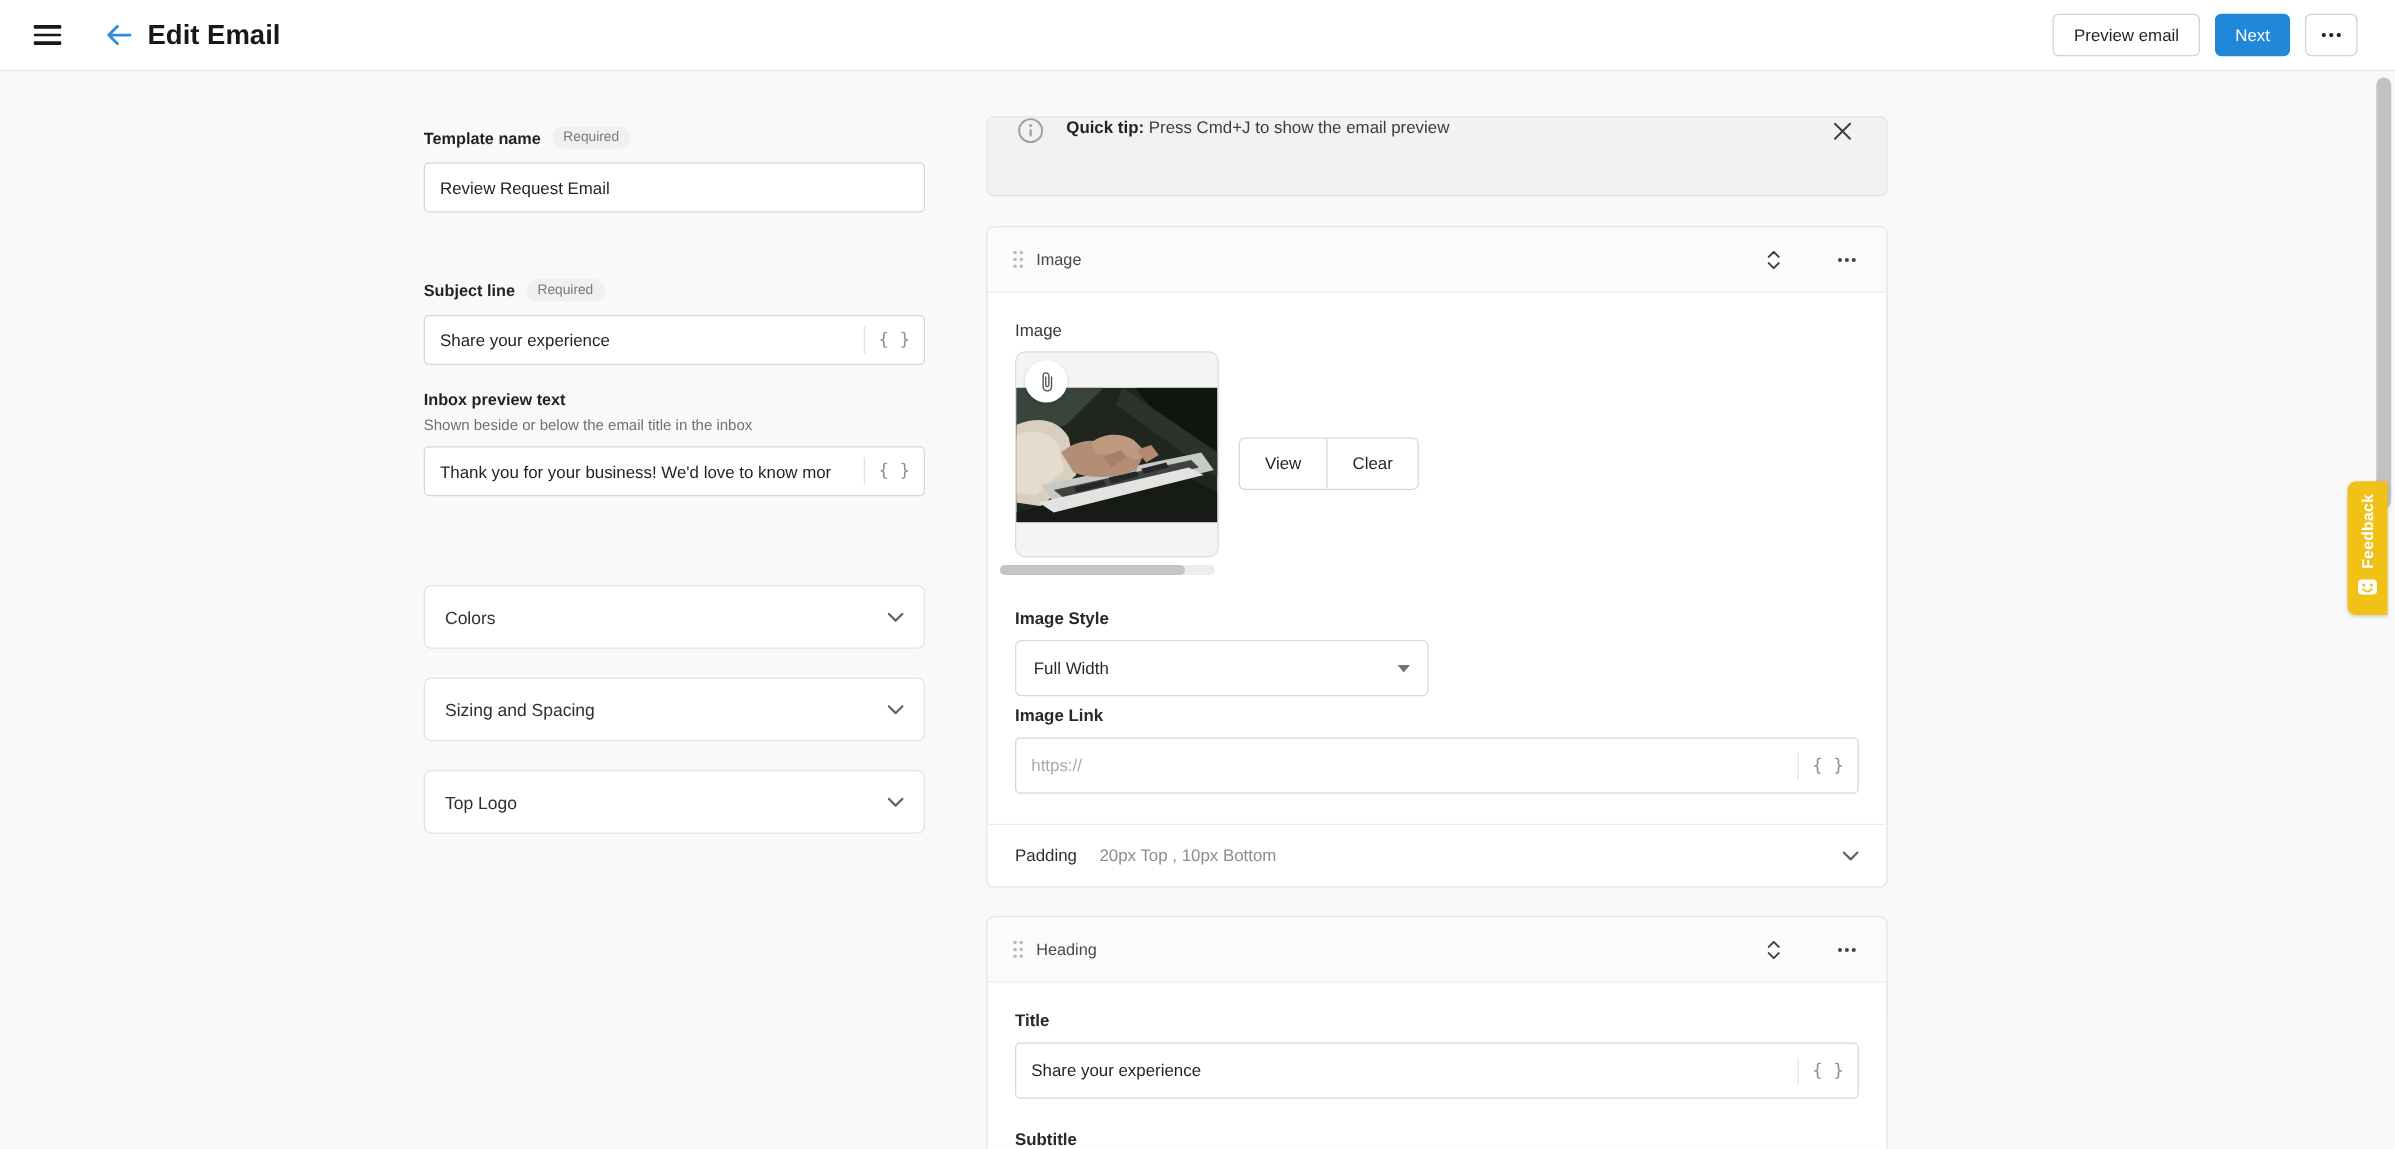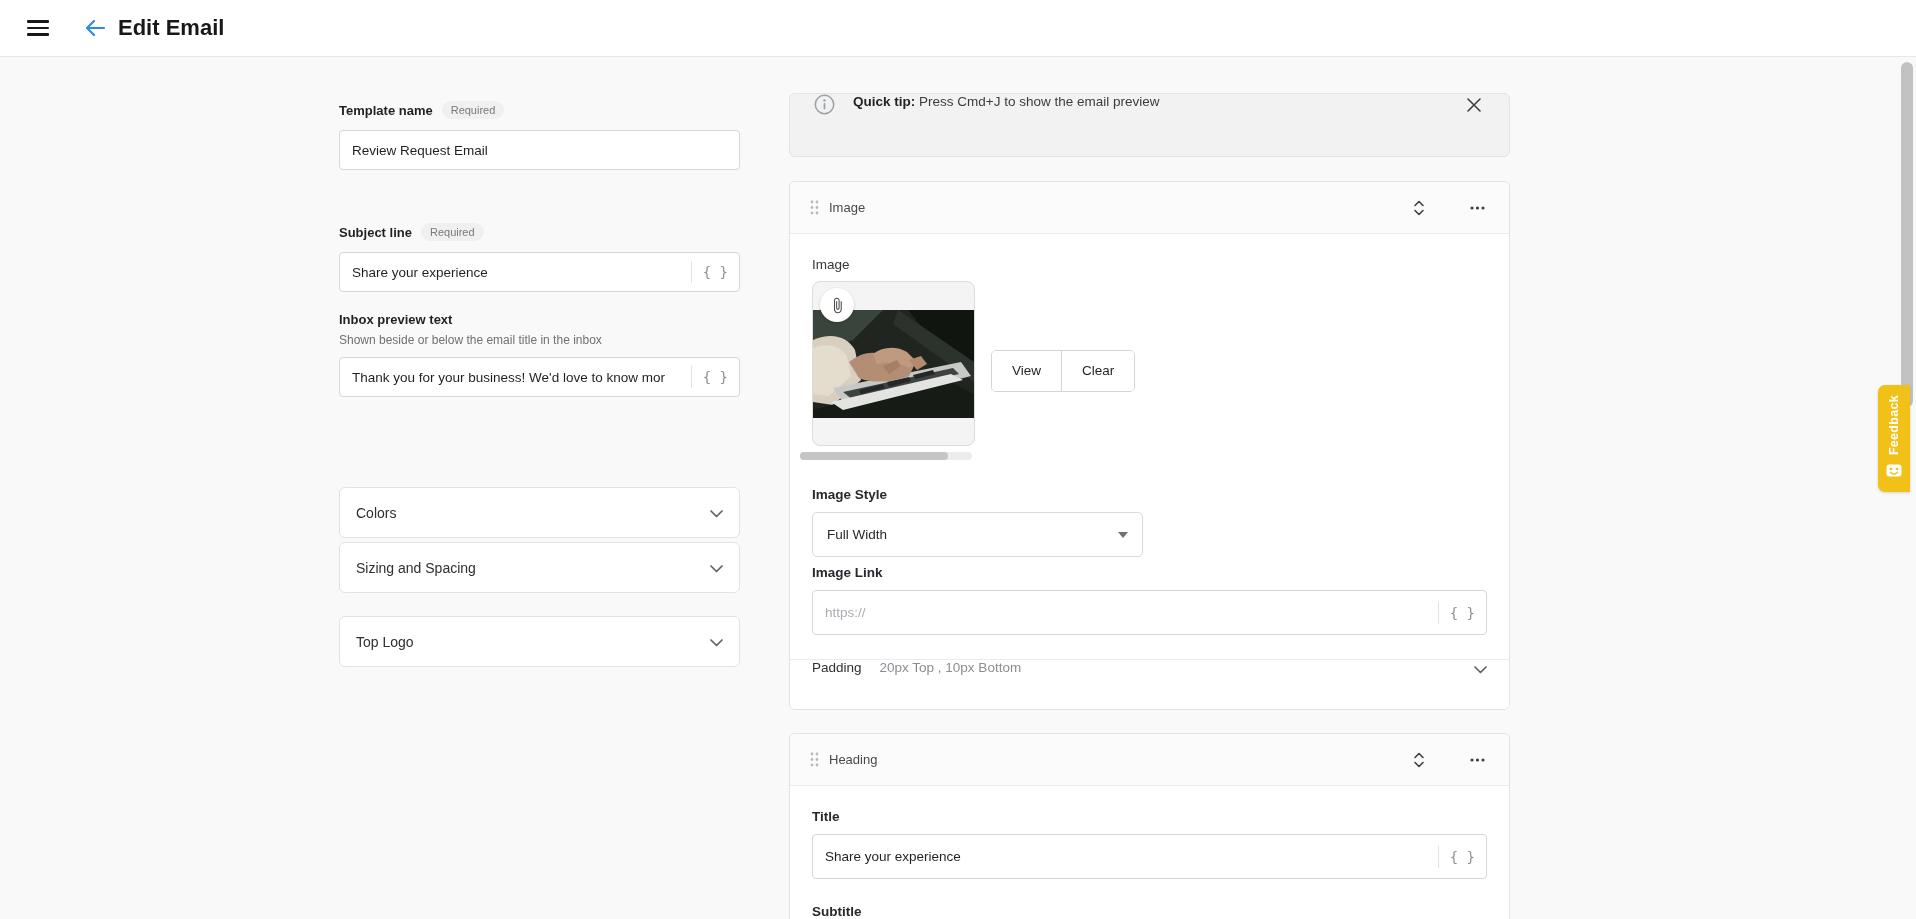--- a/index.html
+++ b/index.html
@@ -32,21 +32,21 @@
   .braces { font-family:"DejaVu Sans Mono", monospace; font-size:14px; color:#8c9196; padding:0 11px; cursor:pointer; }
 
   .tpl-name { position:absolute; top:44px; left:0; width:401px; }
   .subj { position:absolute; top:166px; left:0; width:401px; }
   .inbox { position:absolute; top:255px; left:0; width:401px; }
   .inbox .input-shell { margin-top:10px; }
 
   .accordion { position:absolute; left:0; width:401px; height:51px; background:#fff; border:1px solid #e2e2e2; border-radius:6px; display:flex; align-items:center; padding:0 16px; cursor:pointer; }
   .accordion .acc-label { font-size:14px; color:#2c2f33; }
   .accordion .chev { margin-left:auto; }
-  .acc-0 { top:430px; } .acc-1 { top:485px; } .acc-2 { top:559px; }
+  .acc-0 { top:411px; } .acc-1 { top:485px; } .acc-2 { top:559px; }
 
   
   .right-col { position:absolute; left:789px; top:57px; width:721px; }
 
   .tip-banner { position:absolute; top:36px; left:0; width:721px; height:64px; background:#f2f2f2; border:1px solid #e3e3e3; border-radius:6px; display:flex; align-items:flex-start; padding:0 24px; }
   .tip-text { margin-left:18px; font-size:13.5px; color:#3a3d40; }
   .tip-text b { color:#1f2124; font-weight:700; }
   .tip-close { margin-left:auto; width:22px; height:22px; display:flex; align-items:center; justify-content:center; cursor:pointer; }
 
   .block-card { position:absolute; left:0; width:721px; background:#fff; border:1px solid #e2e2e2; border-radius:6px; overflow:hidden; }
@@ -74,21 +74,21 @@
   .seg-btns .seg + .seg { border-left:1px solid #d5d5d5; }
 
   .style-label { margin-top:27px; }
   .dropdown { margin-top:10px; width:331px; height:45px; border:1px solid #d9d9d9; border-radius:5px; background:#fff; display:flex; align-items:center; padding:0 14px; cursor:pointer; }
   .dropdown .dd-value { font-size:13.5px; color:#26292d; }
   .dropdown .caret { margin-left:auto; width:0; height:0; border-left:5px solid transparent; border-right:5px solid transparent; border-top:6px solid #6f7378; }
 
   .link-label { margin-top:8px; }
   .link-input { margin-top:10px; height:45px; }
 
-  .card-footer { position:absolute; bottom:0; left:0; width:100%; height:50px; border-top:1px solid #ebebeb; display:flex; align-items:flex-start; padding:0 22px; cursor:pointer; background:#fff; }
+  .card-footer { position:absolute; bottom:0; left:0; width:100%; height:50px; border-top:1px solid #ebebeb; display:flex; align-items:center; padding:0 22px; cursor:pointer; background:#fff; }
   .pad-label { font-size:13.5px; color:#2c2f33; }
   .pad-value { margin-left:18px; font-size:13.5px; color:#8a8e93; }
   .card-footer .chev { margin-left:auto; }
 
   .title-input { margin-top:10px; height:45px; }
   .subtitle-label { margin-top:25px; }
 
   
   .vscroll-thumb { position:absolute; left:1901px; top:62px; width:12px; height:345px; background:#c2c2c2; border-radius:6px; z-index:30; cursor:pointer; }
   .feedback-tab { position:absolute; left:1878px; top:385px; width:32px; height:107px; background:#f2c118; border-radius:7px 0 0 7px; z-index:40; display:flex; flex-direction:column; align-items:center; justify-content:center; gap:8px; cursor:pointer; box-shadow:0 1px 3px rgba(0,0,0,.15); }
@@ -104,20 +104,31 @@
         <span></span>
         <span></span>
         <span></span>
       </div>
     <div class="back-btn">
       <svg width="22" height="18" viewBox="0 0 22 18">
           <path d="M10 2 L3 9 L10 16 M3.5 9 H20" stroke="#2f8be0" stroke-width="2.2" fill="none" stroke-linecap="round" stroke-linejoin="round"></path>
         </svg>
     </div>
     <div class="page-title">Edit Email</div>
+    <div class="topbar-right">
+      <button class="btn">Preview email</button>
+      <button class="btn btn-primary">Next</button>
+      <button class="btn btn-more">
+        <svg width="16" height="4" viewBox="0 0 16 4">
+            <circle cx="2" cy="2" r="1.7" fill="#1e2124"></circle>
+            <circle cx="8" cy="2" r="1.7" fill="#1e2124"></circle>
+            <circle cx="14" cy="2" r="1.7" fill="#1e2124"></circle>
+          </svg>
+      </button>
+    </div>
   </div>
 
   <div class="left-col">
 
     <div class="tpl-name">
       <div class="field-label-row">
         <span class="field-label">Template name</span>
         <span class="required-pill">Required</span>
       </div>
       <div class="input-shell">

